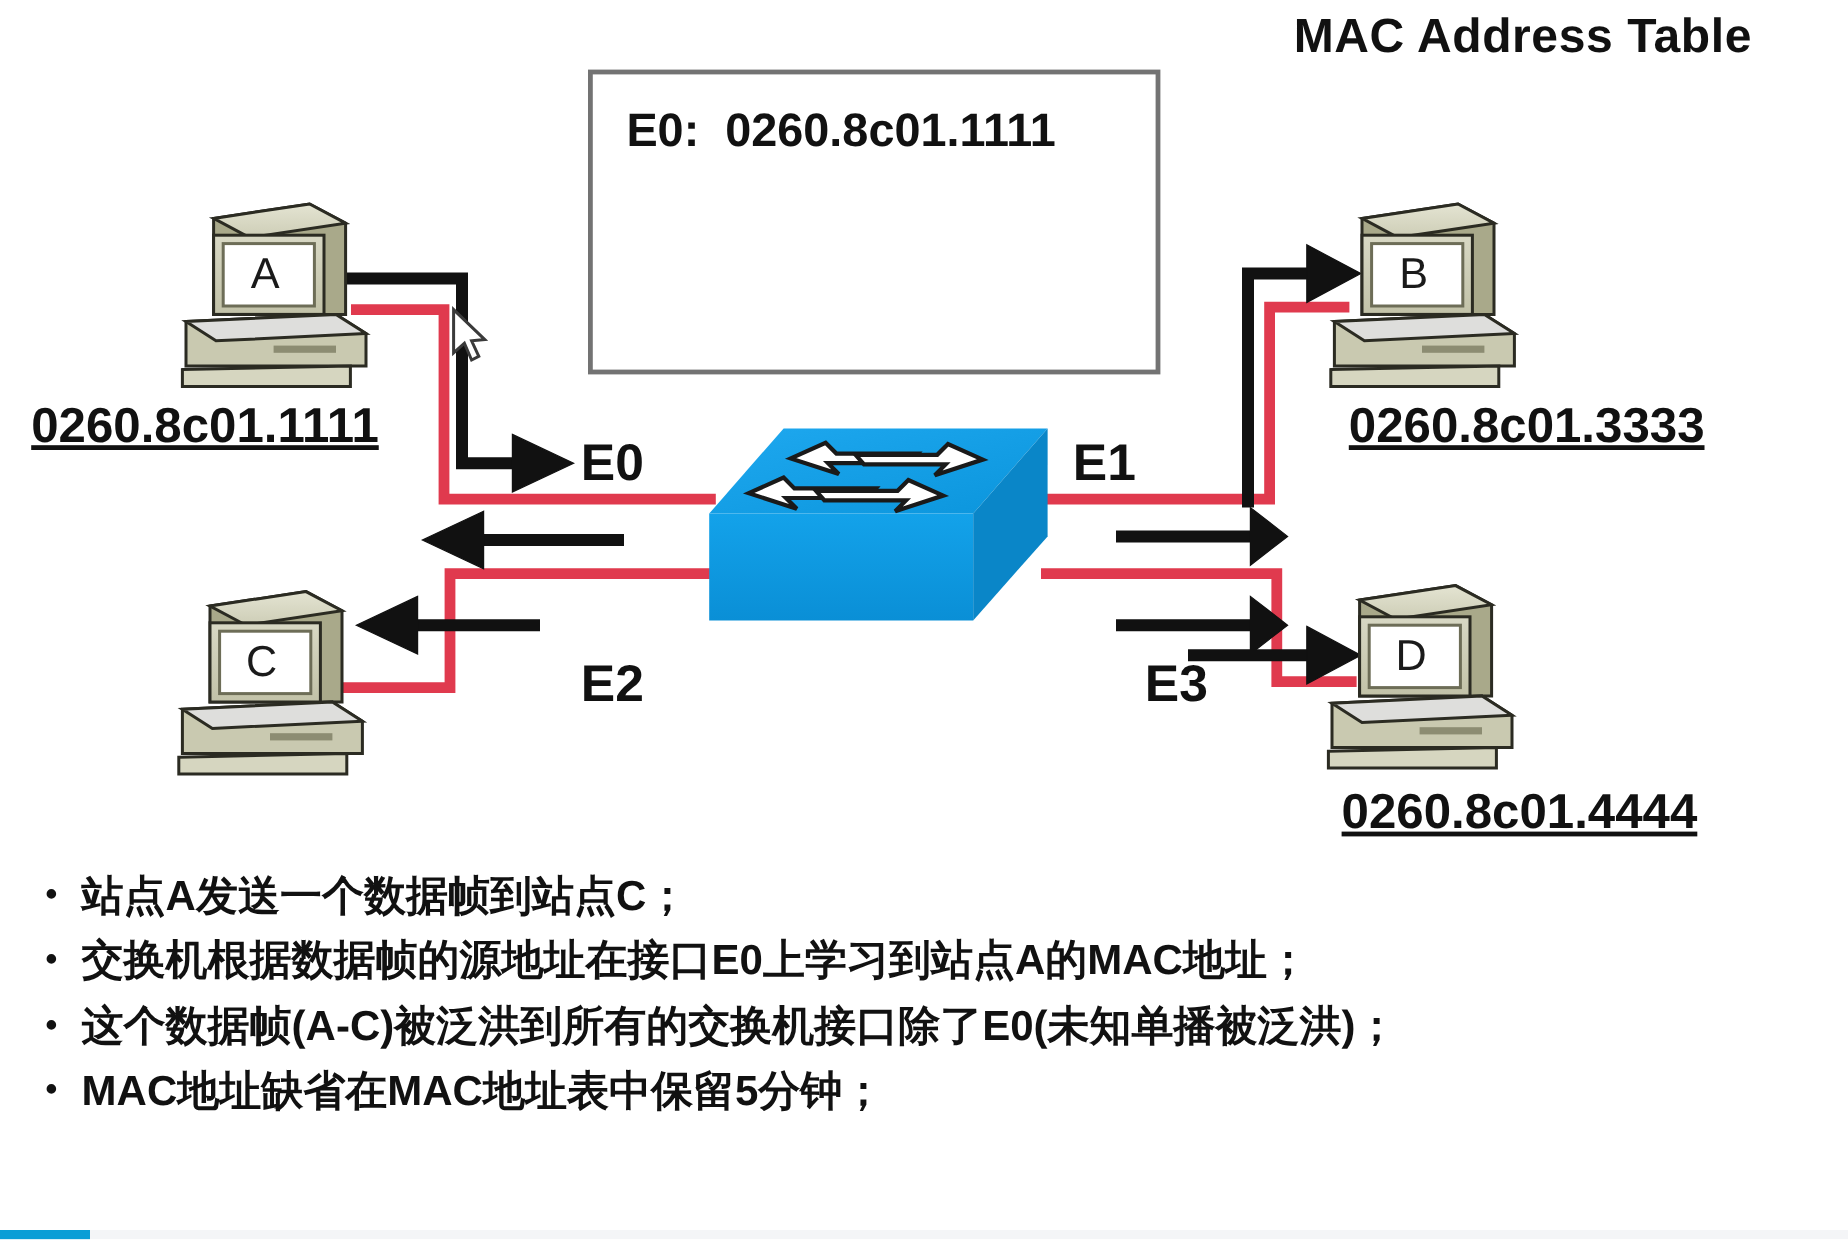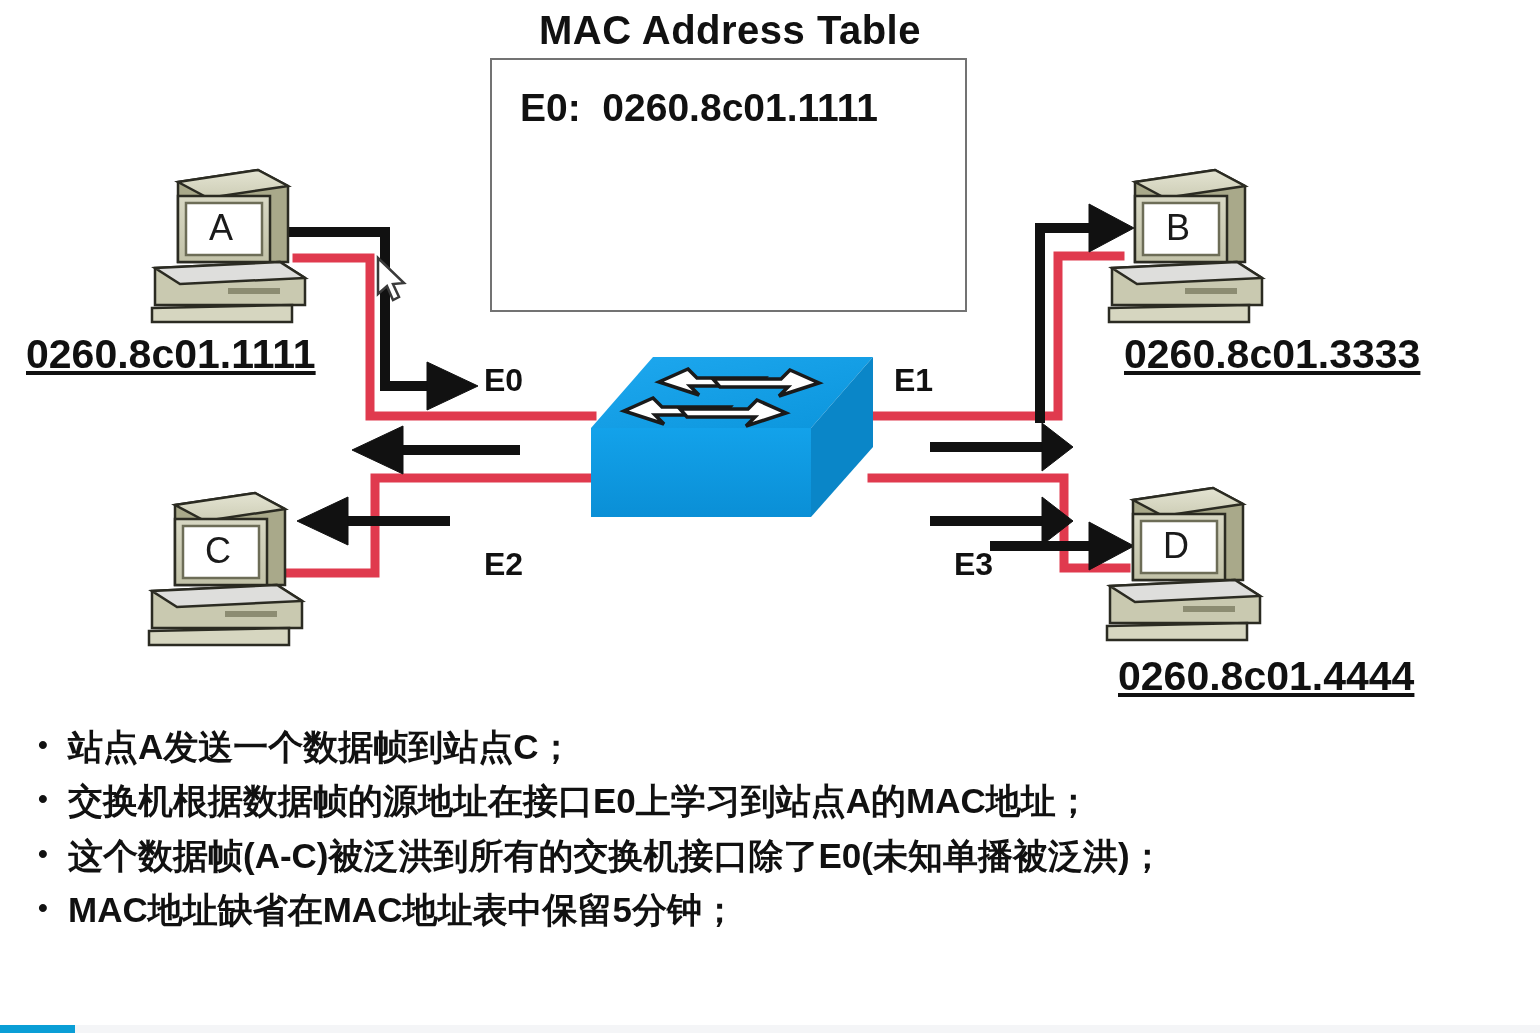--- a/index.html
+++ b/index.html
@@ -14,47 +14,47 @@
     background: #ffffff;
     overflow: hidden;
     font-family: "Liberation Sans", "DejaVu Sans", sans-serif;
   }
 
   
   #mac-title {
     position: absolute;
     left: 0; top: 8px;
     width: 1460px;
-    text-align: center;
+    text-align: right;
     font-size: 40px;
     font-weight: bold;
     color: #111111;
     letter-spacing: 0.5px;
   }
   #mac-box {
     position: absolute;
     left: 490px; top: 58px;
     width: 477px; height: 254px;
-    border: 2px solid #737373;
+    border: 4px solid #737373;
     background: #ffffff;
     box-sizing: border-box;
   }
   #mac-row-0 {
     position: absolute;
     left: 28px; top: 26px;
     font-size: 39px;
     font-weight: bold;
     color: #111111;
     white-space: pre;
   }
 
   
   .port-label {
     position: absolute;
-    font-size: 32px;
+    font-size: 43px;
     font-weight: bold;
     color: #111111;
   }
   #port-e0 { left: 484px; top: 362px; }
   #port-e1 { left: 894px; top: 362px; text-align: center; }
   #port-e2 { left: 484px; top: 546px; }
   #port-e3 { left: 918px; top: 546px; margin-left: 36px; }
 
   
   .mac-caption {

